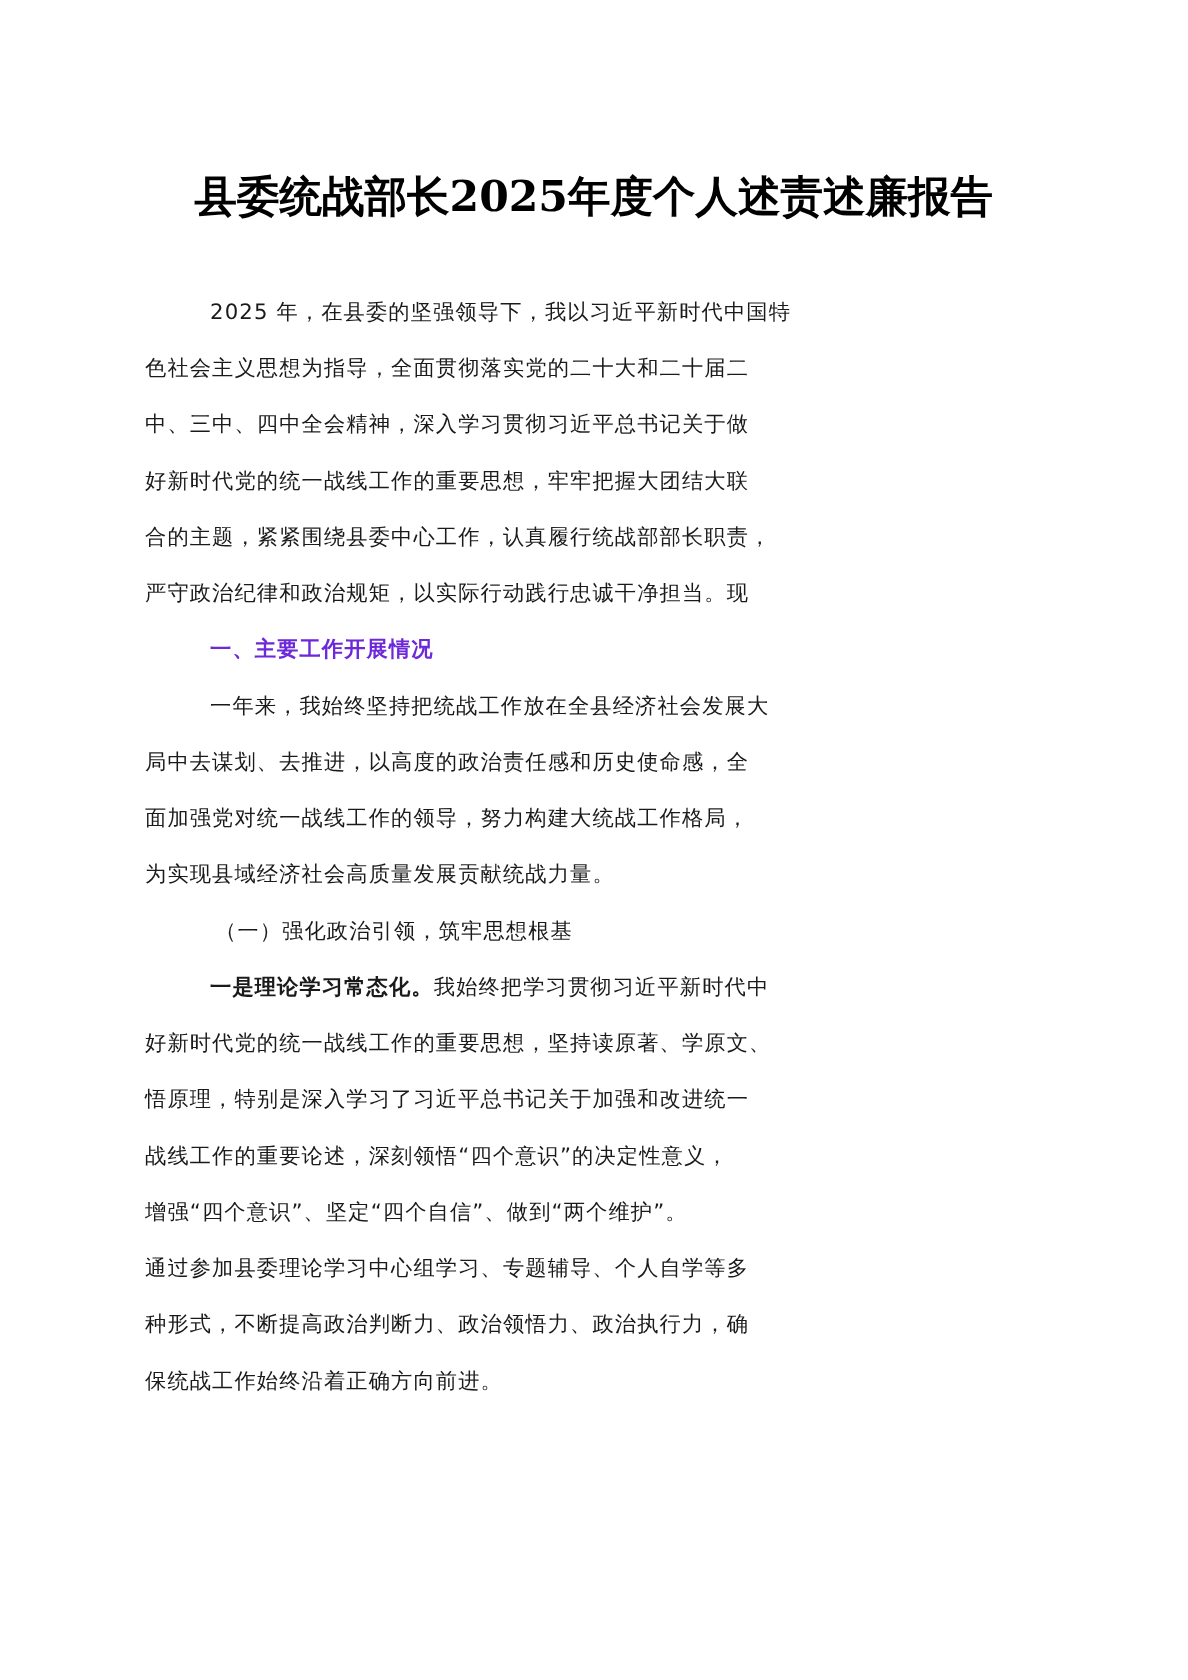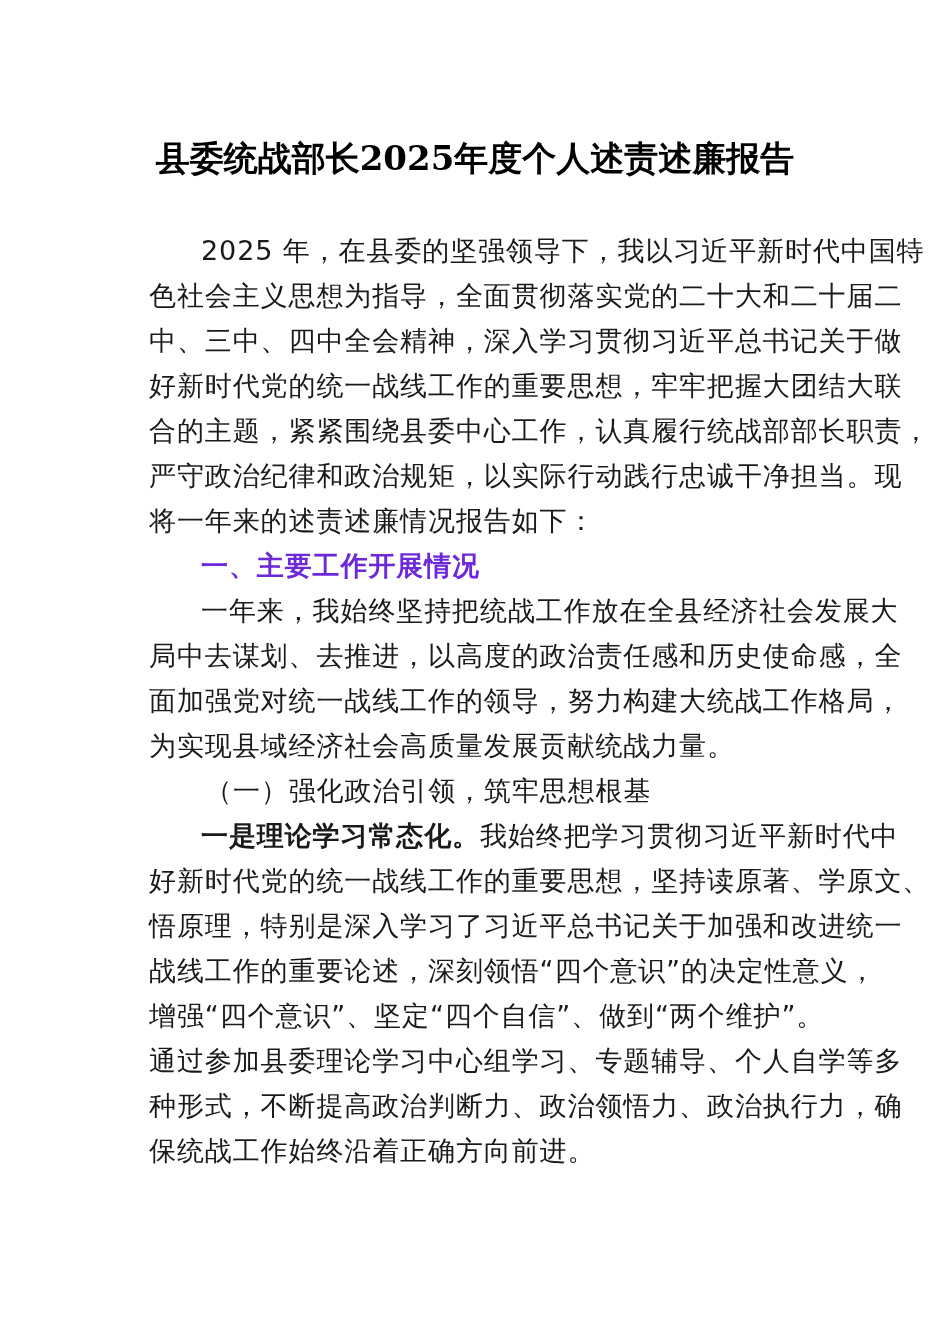--- a/index.html
+++ b/index.html
@@ -33,23 +33,22 @@
     line-height: 50px;
     letter-spacing: 0px;
     color: #000000;
   }
   .body-text {
     position: absolute;
     left: 116px;
     top: 228px;
     width: 720px;
     font-family: "DejaVu Sans", "Liberation Sans", sans-serif;
-    font-size: 27px;
+    font-size: 17px;
     color: #1a1a1a;
-    margin-left: 33px;
   }
   .line {
     height: 45px;
     line-height: 45px;
     white-space: nowrap;
     letter-spacing: 0.9px;
   }
   .indent { padding-left: 52px; }
   .h1 {
     font-family: "DejaVu Sans", "Liberation Sans", sans-serif;
@@ -72,21 +71,20 @@
 
   <div class="body-text">
 
     <div>
       <div class="line indent">2025 年，在县委的坚强领导下，我以习近平新时代中国特</div>
       <div class="line">色社会主义思想为指导，全面贯彻落实党的二十大和二十届二</div>
       <div class="line">中、三中、四中全会精神，深入学习贯彻习近平总书记关于做</div>
       <div class="line">好新时代党的统一战线工作的重要思想，牢牢把握大团结大联</div>
       <div class="line">合的主题，紧紧围绕县委中心工作，认真履行统战部部长职责，</div>
       <div class="line">严守政治纪律和政治规矩，以实际行动践行忠诚干净担当。现</div>
-      <div class="line">将一年来的述责述廉情况报告如下：</div>
     </div>
 
     <div class="line indent h1">一、主要工作开展情况</div>
 
     <div>
       <div class="line indent">一年来，我始终坚持把统战工作放在全县经济社会发展大</div>
       <div class="line">局中去谋划、去推进，以高度的政治责任感和历史使命感，全</div>
       <div class="line">面加强党对统一战线工作的领导，努力构建大统战工作格局，</div>
       <div class="line">为实现县域经济社会高质量发展贡献统战力量。</div>
     </div>

